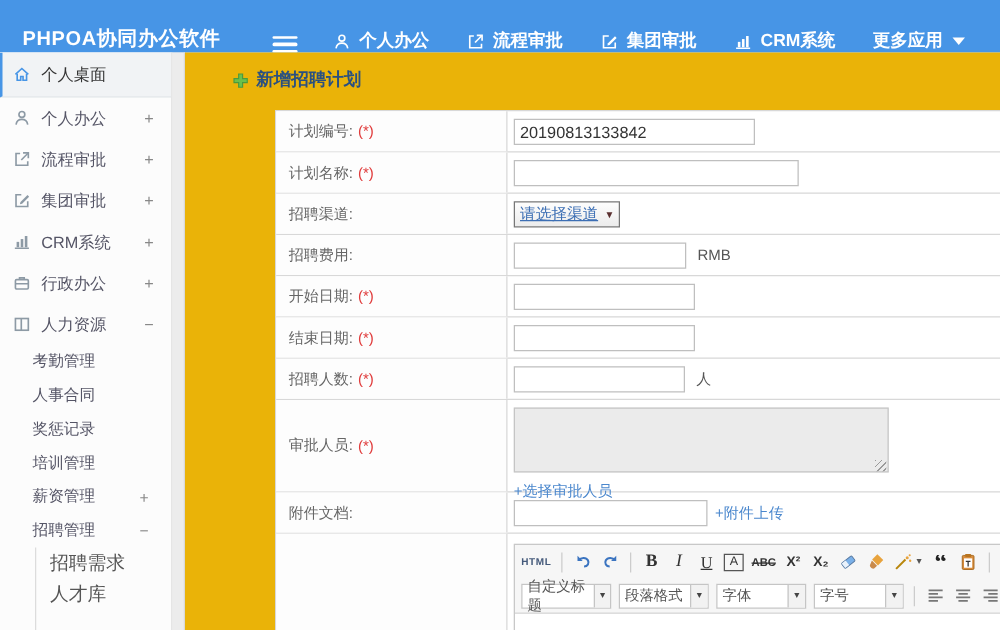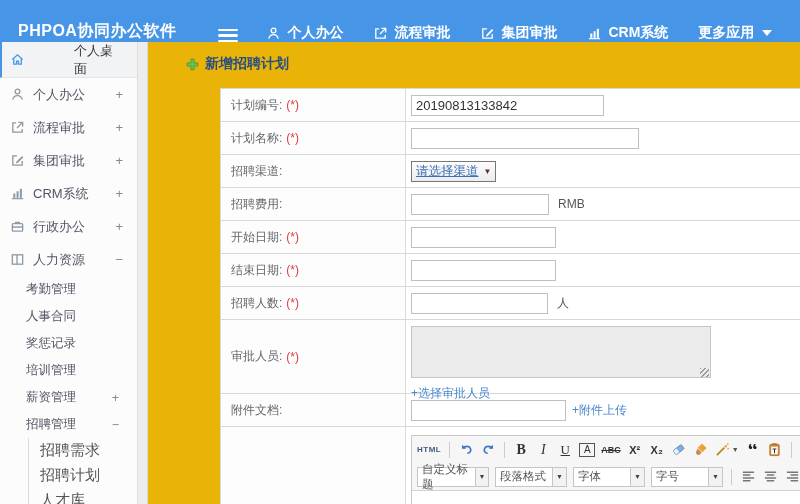--- a/index.html
+++ b/index.html
@@ -18,21 +18,21 @@
   .caret { width:0; height:0; border-left:5px solid transparent; border-right:5px solid transparent; border-top:6px solid #fff; margin-left:2px; }
 
   
   .bodyrow { flex:1; display:flex; min-height:0; }
 
   
   .sidebar { width:138px; flex:none; background:#fcfcfc; border-right:1px solid #ddd; overflow:hidden; font-size:13px; color:#556; }
   .sitem { height:33px; display:flex; align-items:center; padding:0 14px 0 10px; cursor:pointer; }
   .sitem svg { width:15px; height:15px; color:#8d9aa5; margin-right:8px; flex:none; }
   .sitem .exp { margin-left:auto; color:#888; font-size:13px; }
-  .sitem.active { background:#f1f3f5; border-left:2px solid #4795e6; border-bottom:1px solid #e4e7ea; padding-left:8px; height:36px; color:#333;gap:41px; }
+  .sitem.active { background:#f1f3f5; border-left:2px solid #4795e6; border-bottom:1px solid #e4e7ea; padding-left:8px; height:36px; color:#333; }
   .sitem.active svg { color:#4795e6; }
   .ssub { height:27px; display:flex; align-items:center; padding:0 18px 0 26px; font-size:12.5px; color:#556; cursor:pointer; }
   .ssub .exp { margin-left:auto; color:#888; }
   .subsub { margin-left:28px; border-left:1px solid #dcdcdc; padding-bottom:60px; }
   .subsub .ssub2 { height:25px; display:flex; align-items:center; padding-left:11px; font-size:15px; color:#555; cursor:pointer; }
 
   
   .splitter { width:10px; flex:none; background:#ececec; border-right:1px solid #d9d9d9; }
 
   
@@ -218,23 +218,20 @@
       <div class="ssub">
           <span>招聘管理</span>
           <span class="exp">−</span>
         </div>
 
       <div class="subsub">
         <div class="ssub2">
             <span>招聘需求</span>
           </div>
         <div class="ssub2">
-            <span>招聘计划</span>
-          </div>
-        <div class="ssub2">
             <span>人才库</span>
           </div>
       </div>
     </aside>
 
     <div class="splitter"></div>
 
     <main class="content">
       <div class="page-title">
         <svg viewBox="0 0 14 14">

